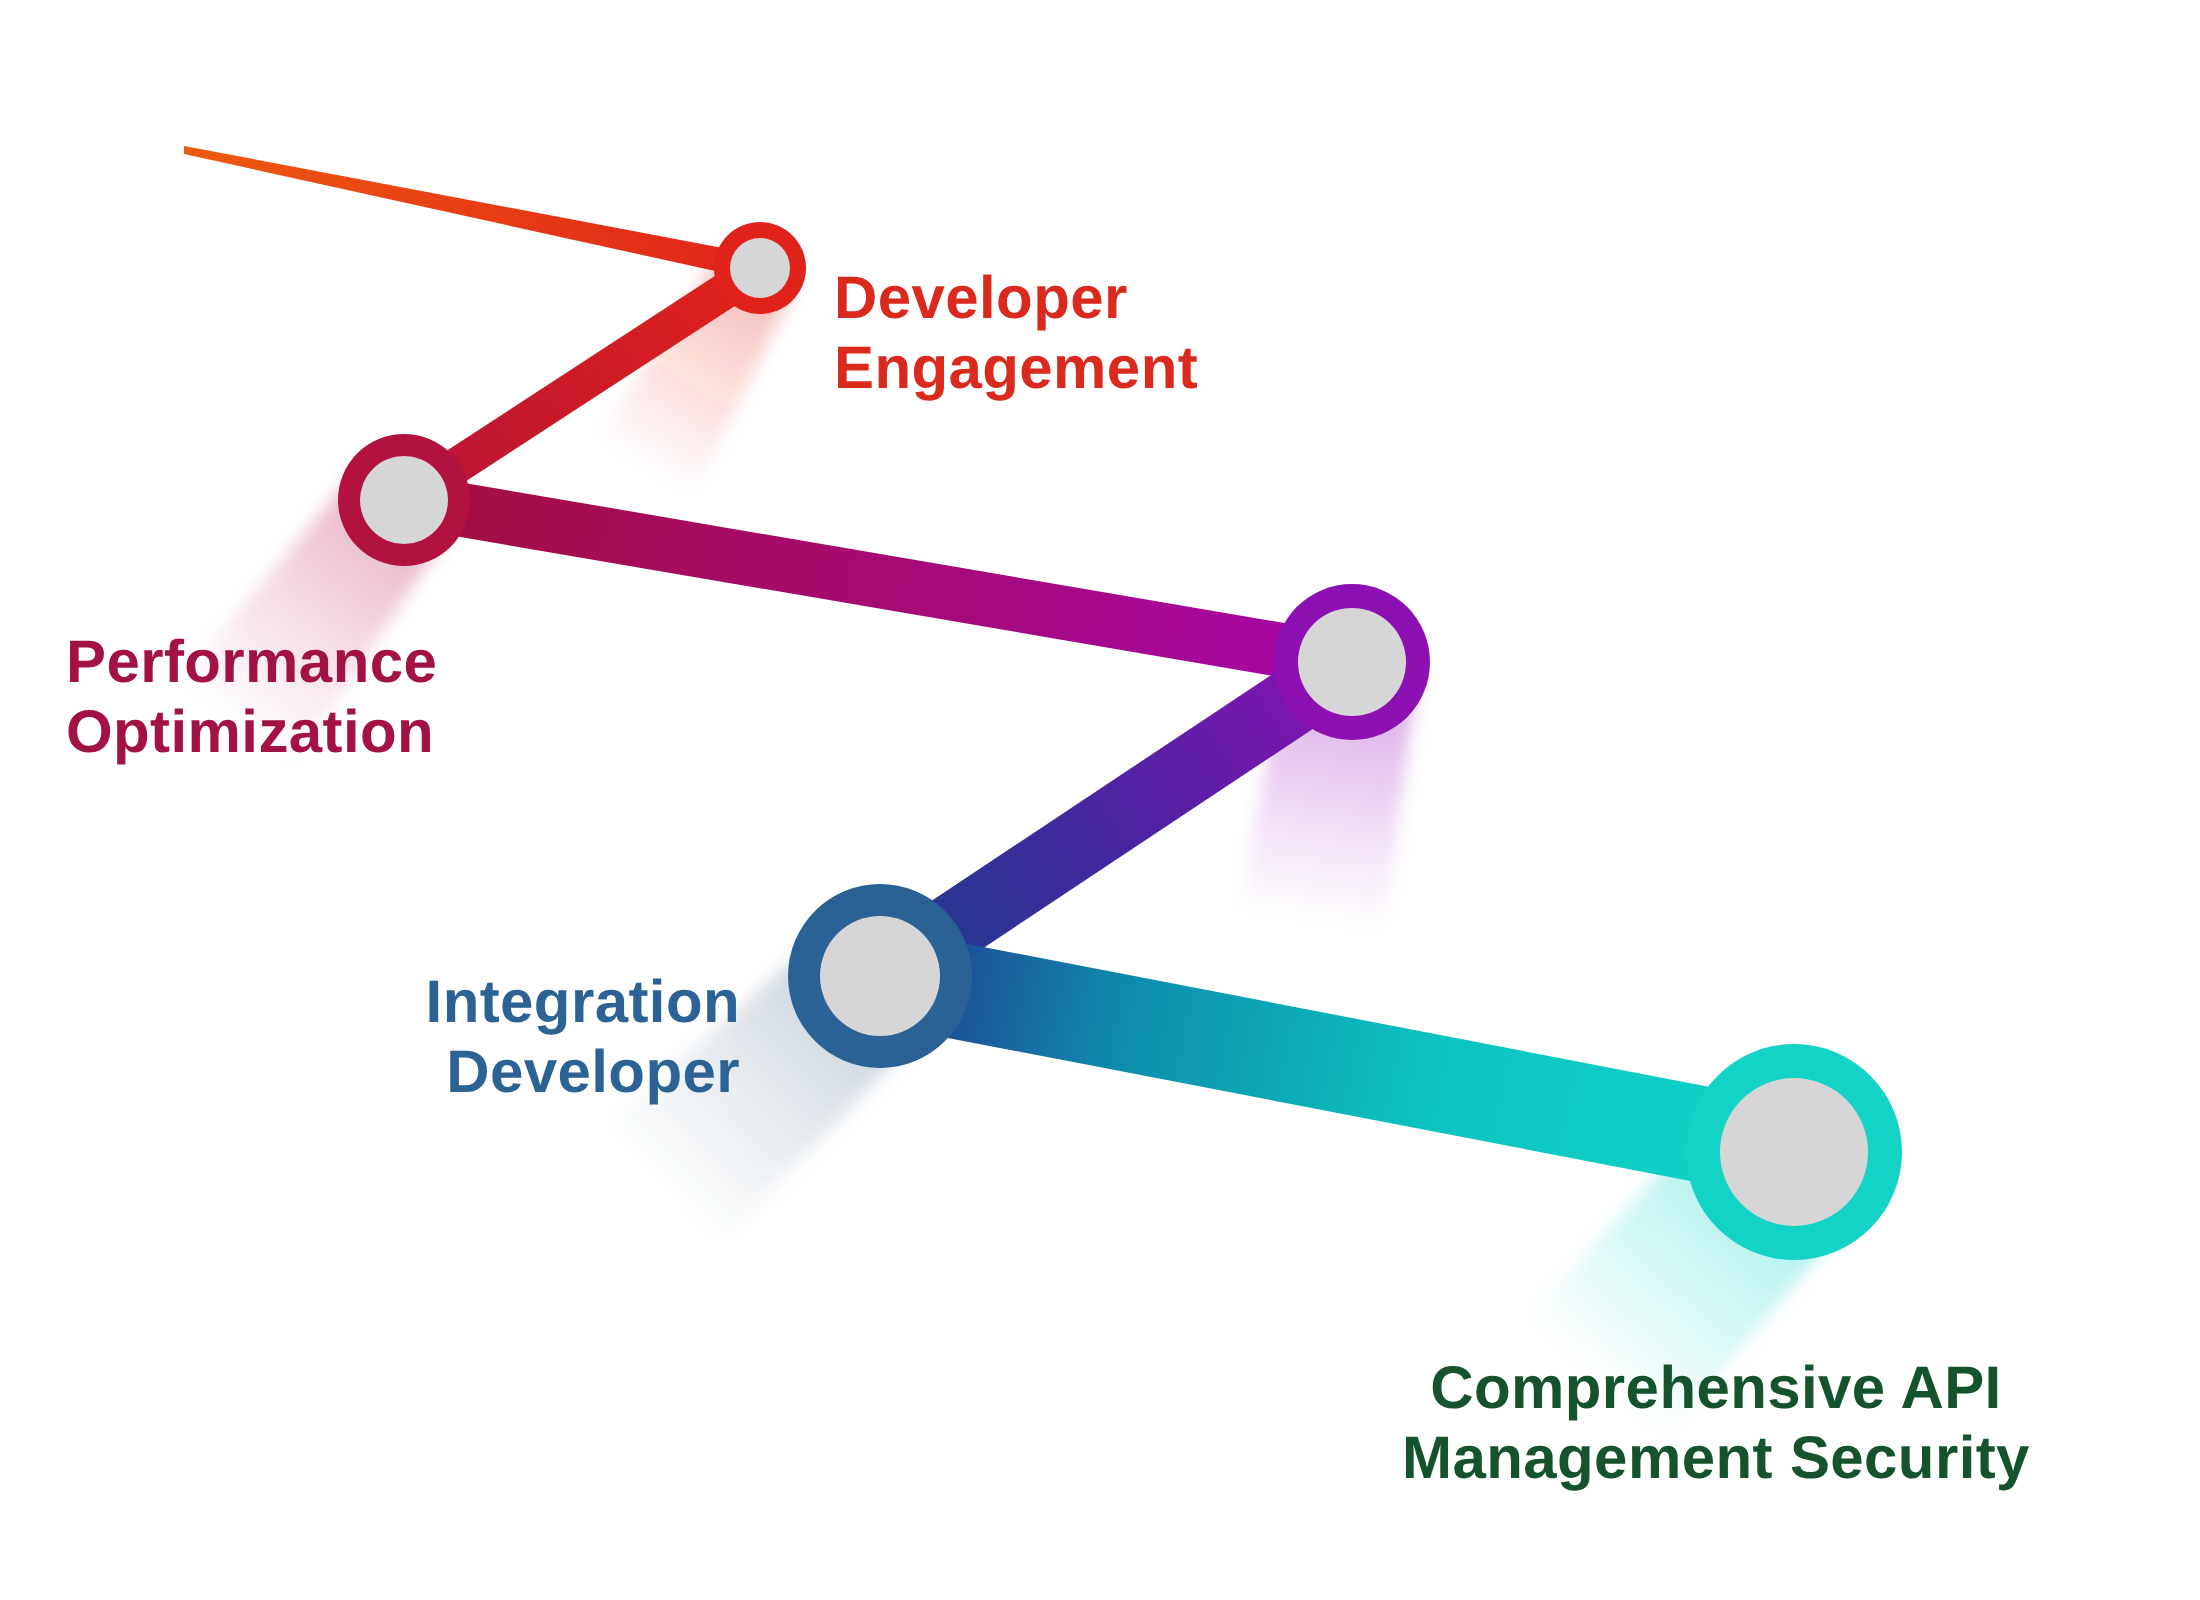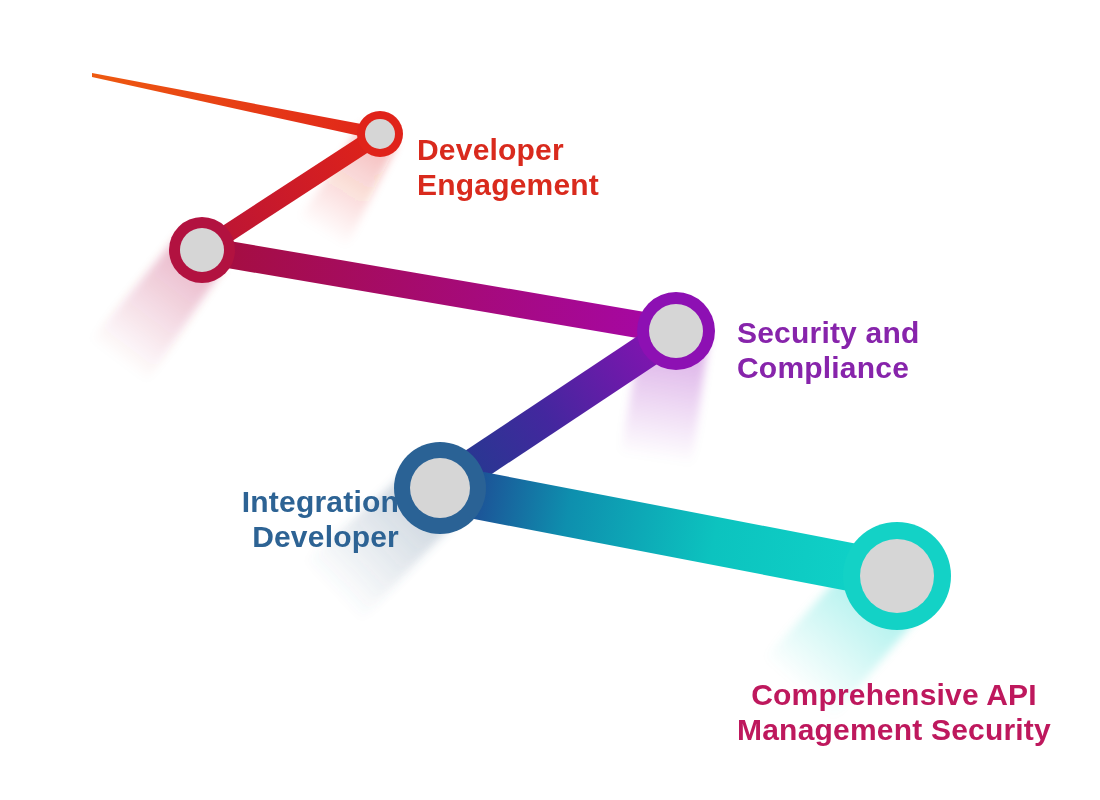--- a/index.html
+++ b/index.html
@@ -8,22 +8,22 @@
     font-family:"Liberation Sans","DejaVu Sans",sans-serif;
   }
   .stage svg{position:absolute;left:0;top:0;}
   .label{
     position:absolute;font-weight:700;font-size:30px;line-height:35px;
     letter-spacing:.2px;white-space:nowrap;margin-top:26px;
   }
   .l1{left:417px;top:106px;color:#d92a1d;}
   .l2{left:33px;top:288px;color:#a21242;}
   .l3{left:737px;top:289px;color:#8724ab;}
-  .l4{left:0;top:458px;width:370px;text-align:right;color:#2d6394;padding-left:29px;}
-  .l5{left:708px;top:651px;width:372px;text-align:center;color:#be185d;}
+  .l4{left:0;top:458px;width:370px;text-align:right;color:#2d6394;}
+  .l5{left:672px;top:651px;width:372px;text-align:center;color:#14532d;}
 </style>
 </head>
 <body>
 
 <div class="stage">
 
   <svg width="1100" height="800" viewBox="0 0 1100 800">
     <defs>
       <linearGradient id="gA" gradientUnits="userSpaceOnUse" x1="92" y1="75" x2="377" y2="138">
         <stop offset="0" stop-color="#ee5a10"></stop>
@@ -106,23 +106,23 @@
     <g>
       <circle cx="897" cy="576" r="54" fill="#13d2c6"></circle>
       <circle cx="897" cy="576" r="37" fill="#d6d6d6"></circle>
     </g>
   </svg>
 
   <div class="label l1">
     <div>Developer</div>
     <div>Engagement</div>
   </div>
-  <div class="label l3">
-    <div>Security and</div>
-    <div>Compliance</div>
+  <div class="label l2">
+    <div>Performance</div>
+    <div>Optimization</div>
   </div>
   <div class="label l4">
     <div>Integration</div>
     <div>Developer</div>
   </div>
   <div class="label l5">
     <div>Comprehensive API</div>
     <div>Management Security</div>
   </div>
 

